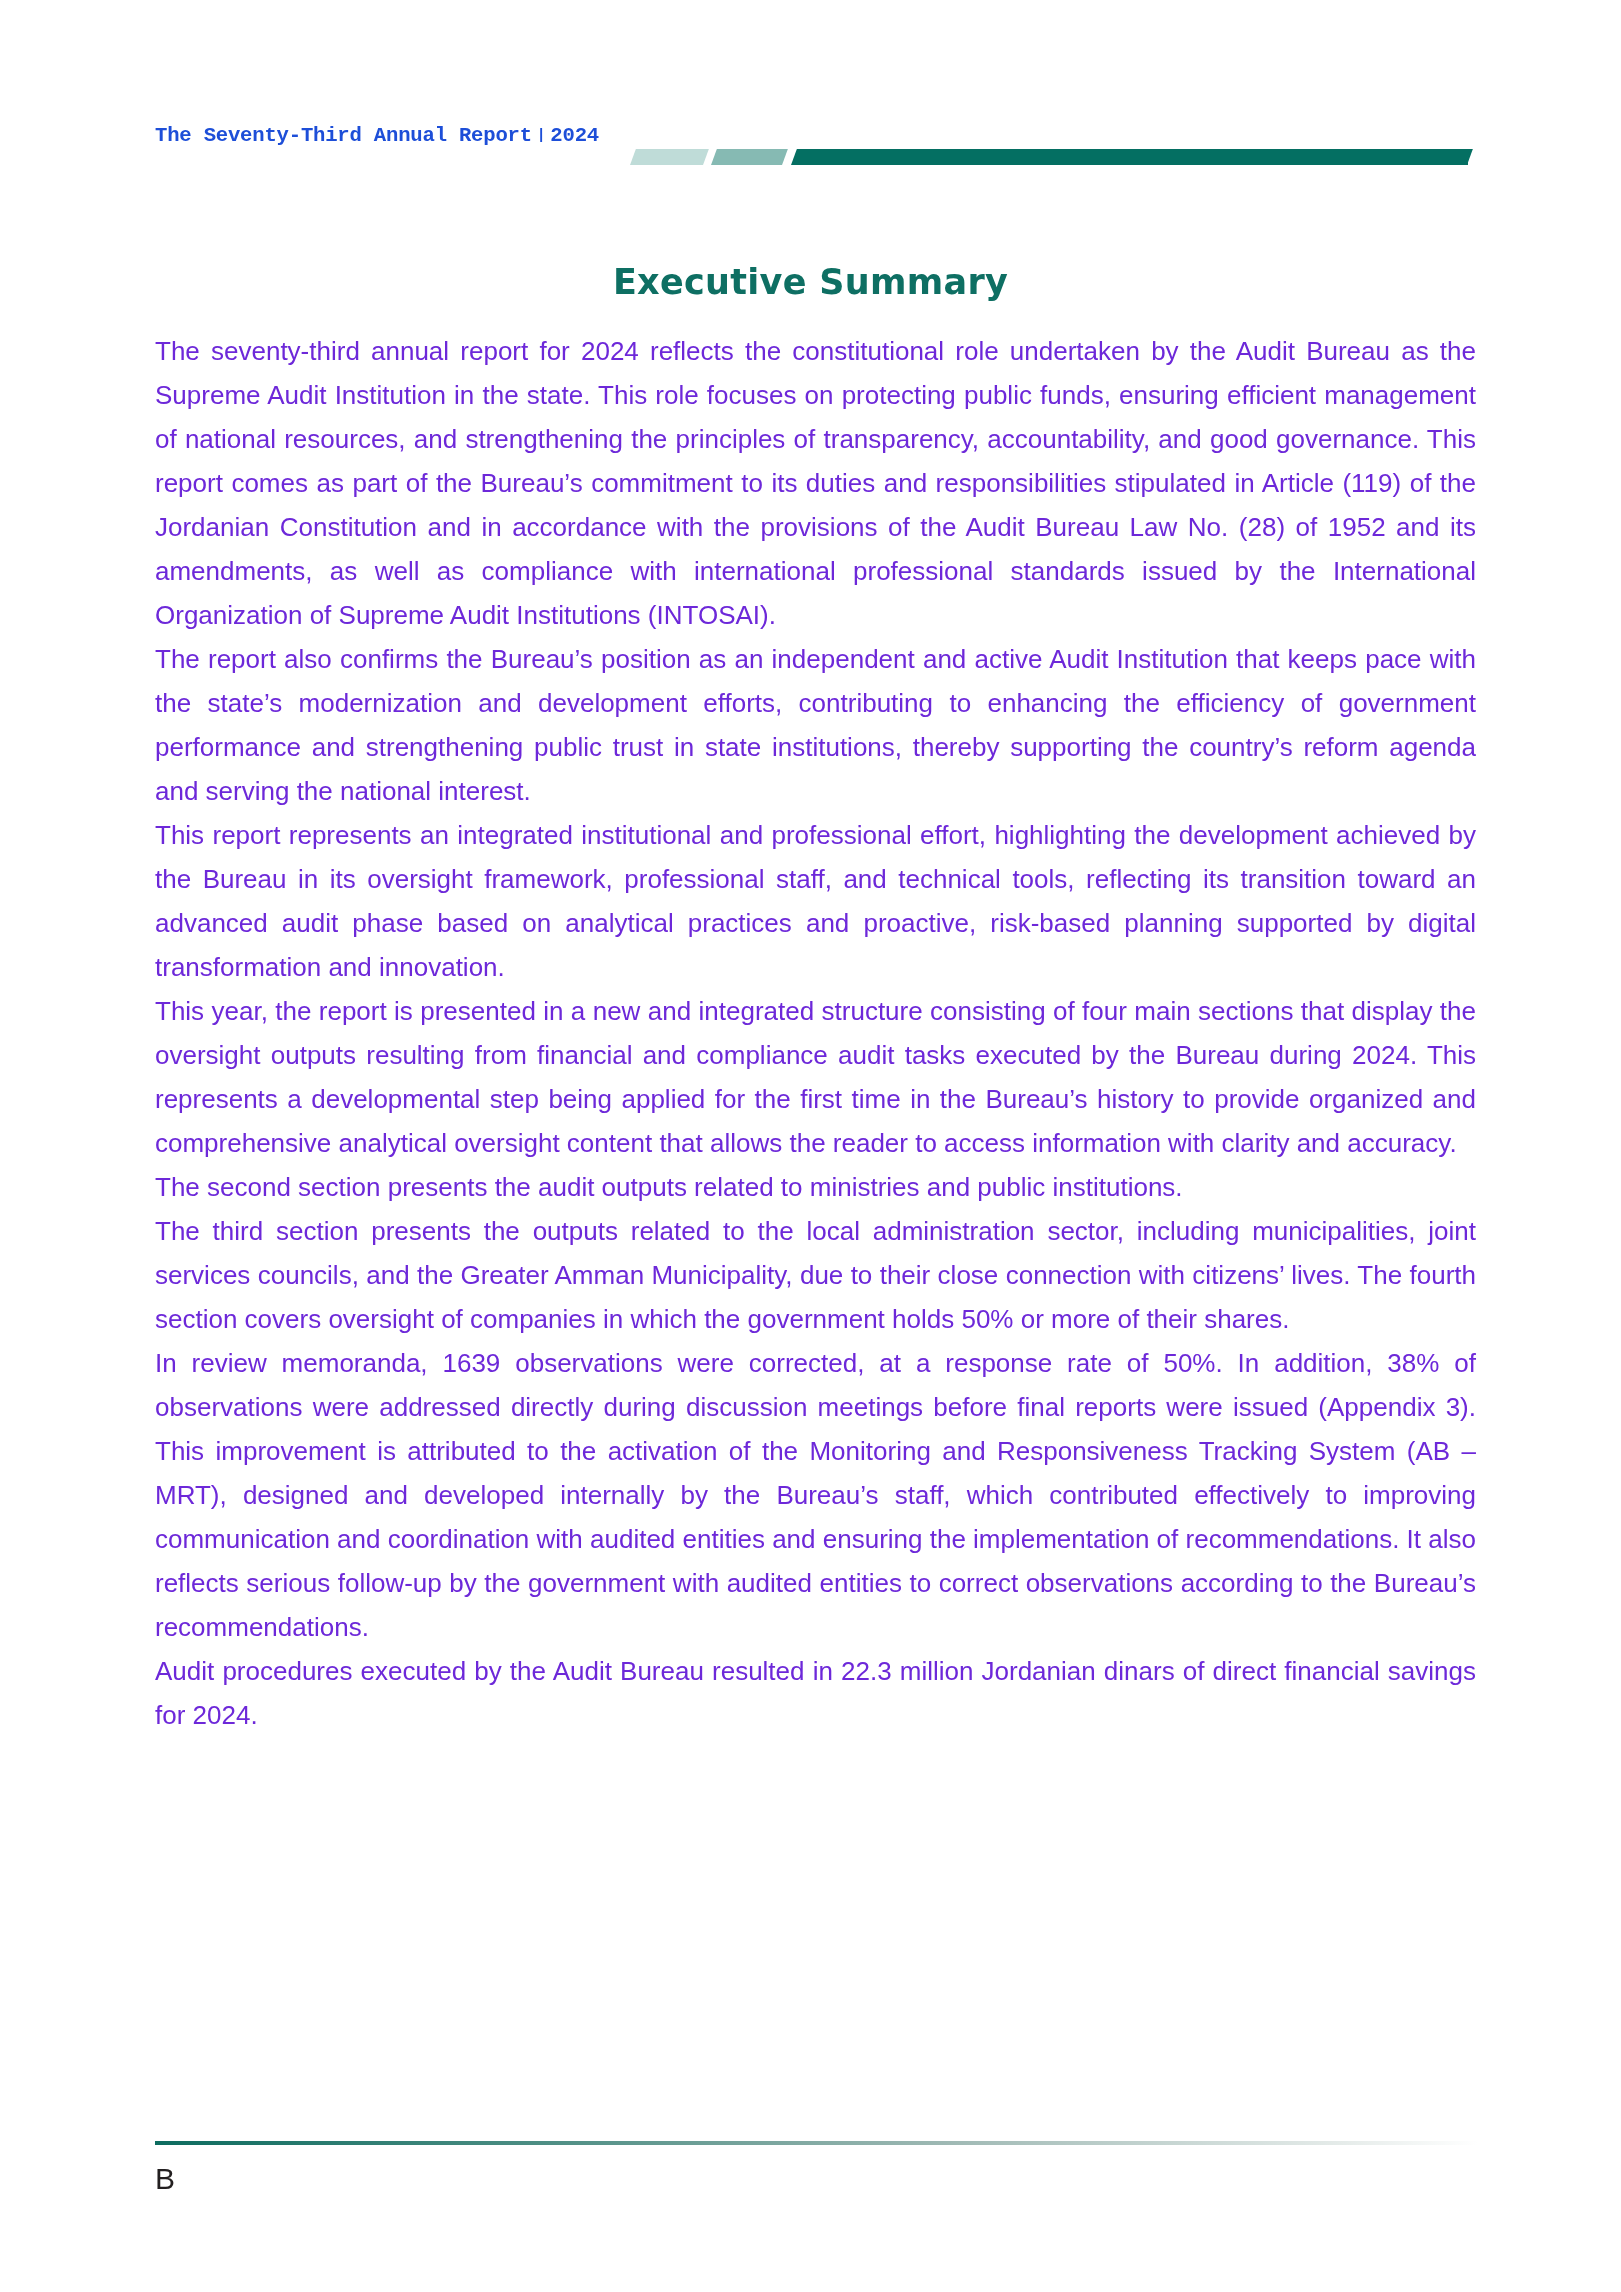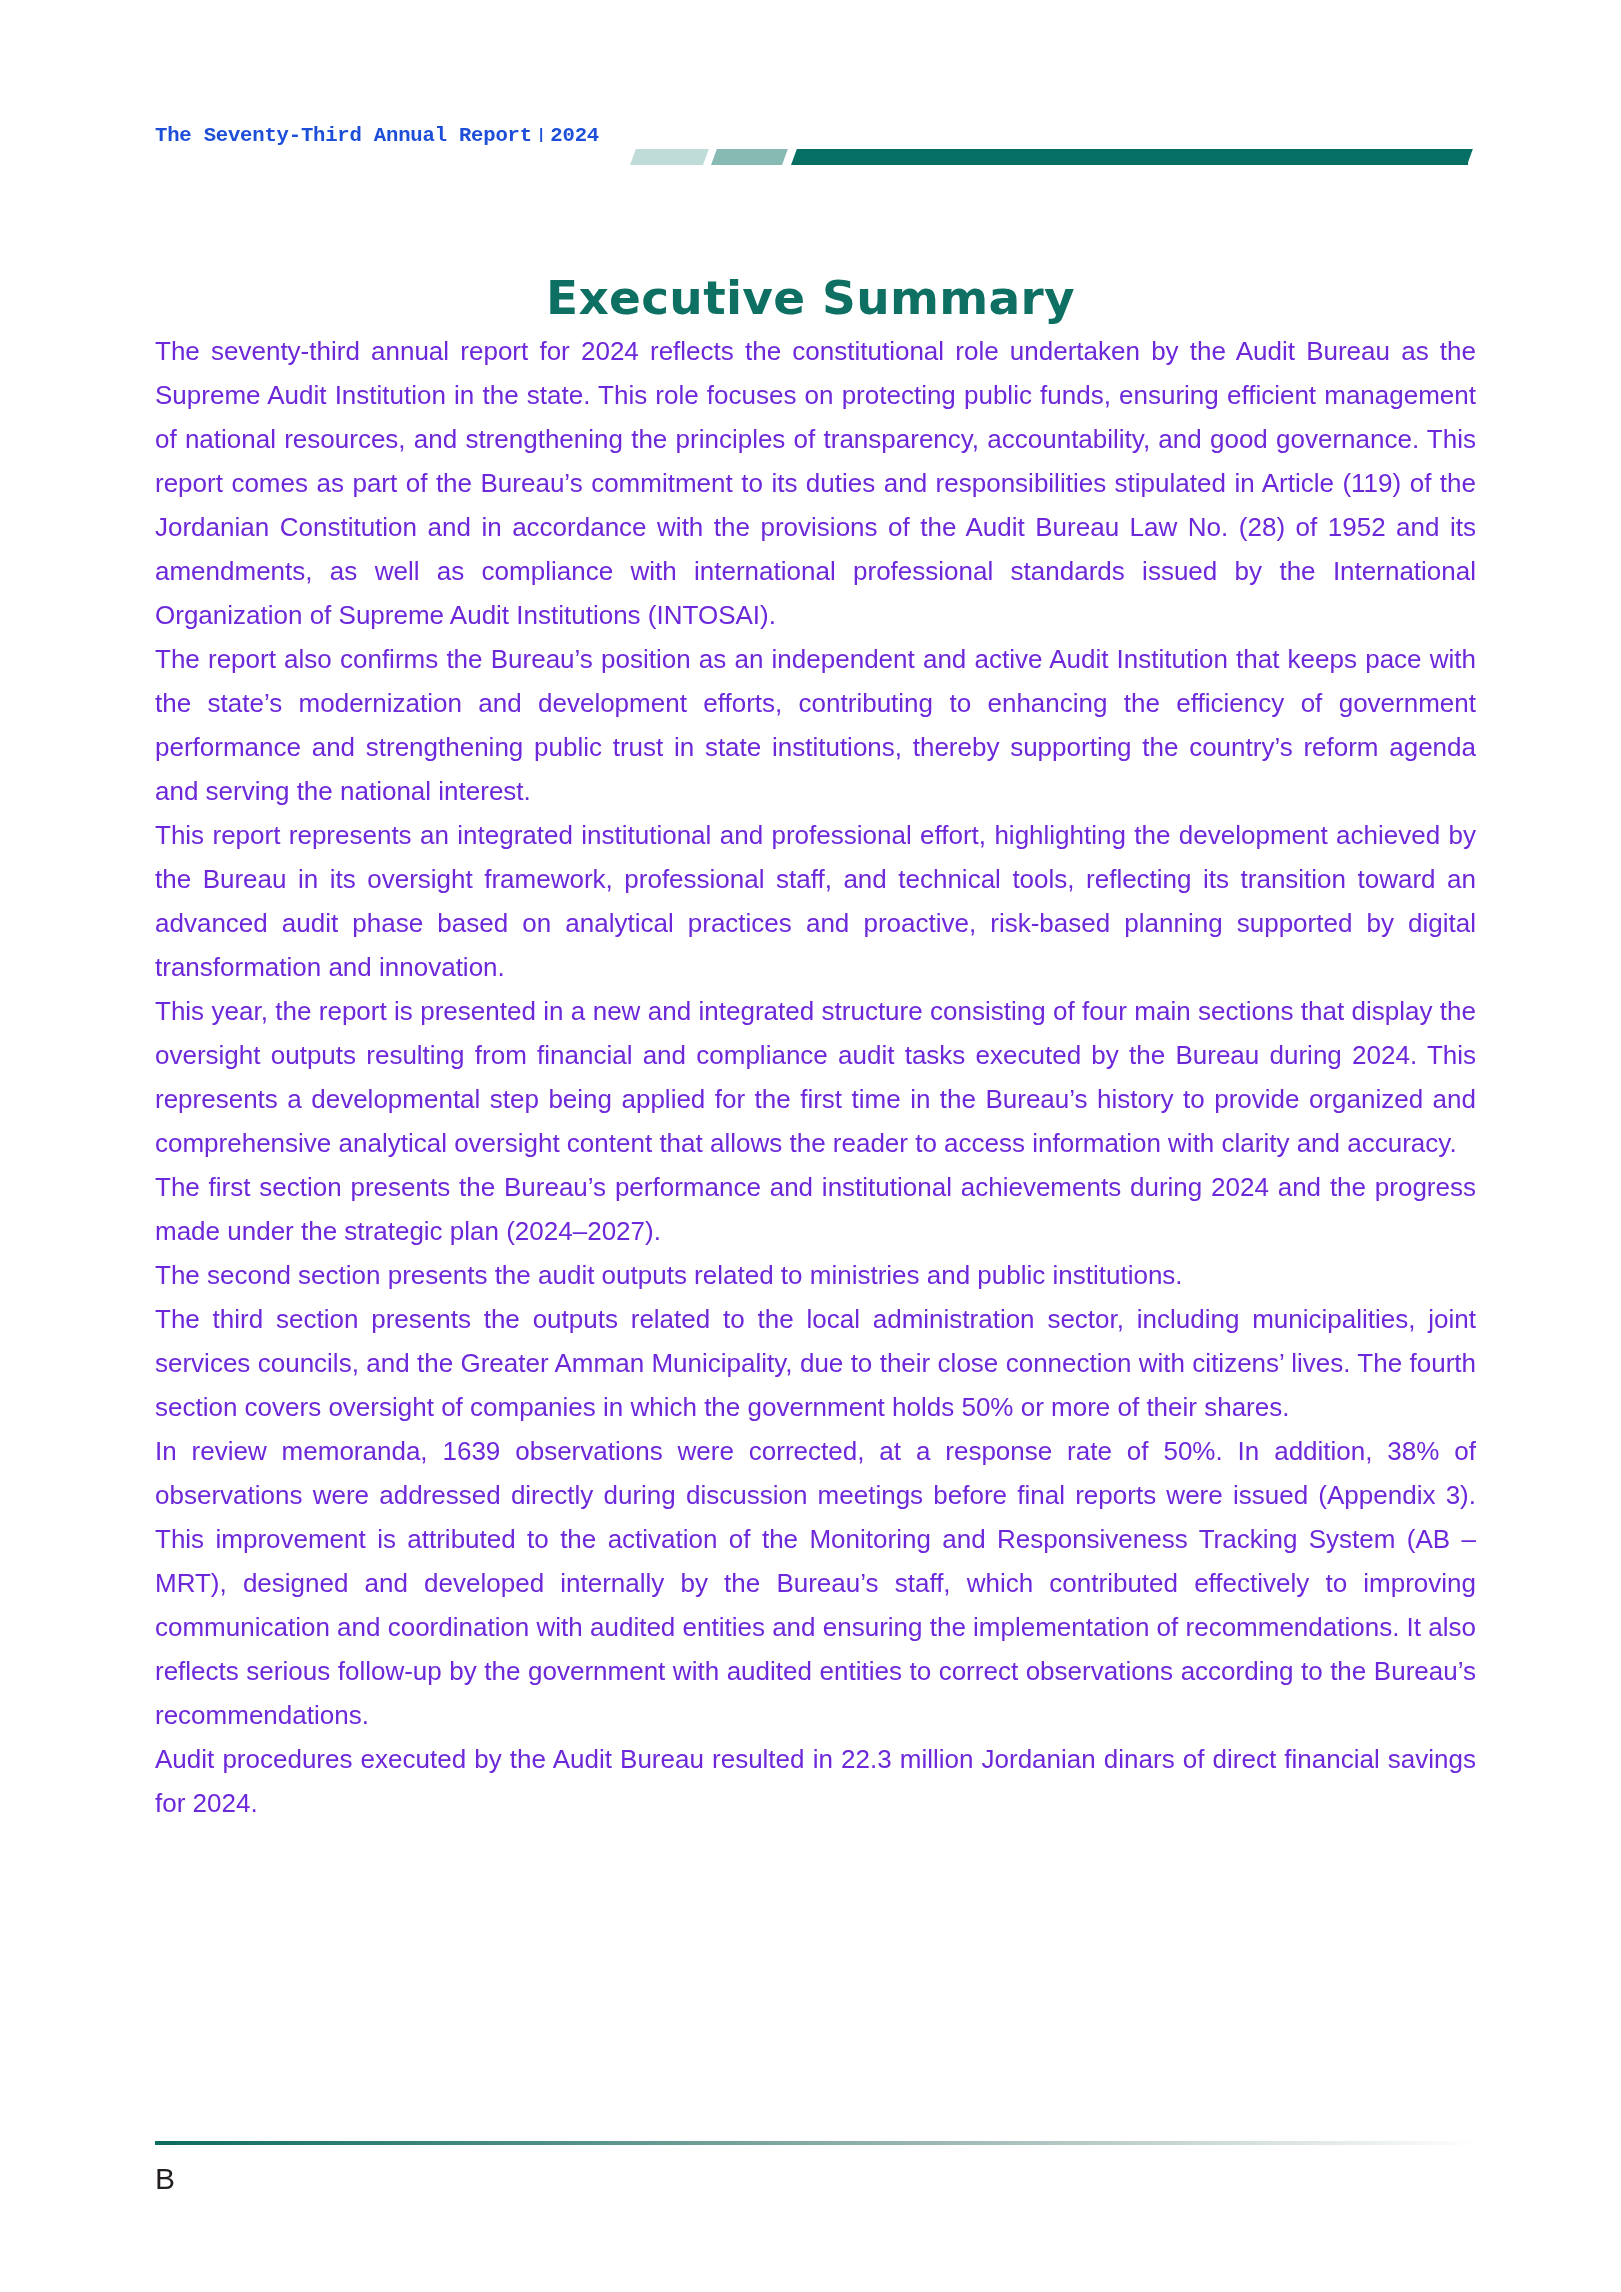--- a/index.html
+++ b/index.html
@@ -44,21 +44,21 @@
     .band-3-fix { position: absolute; top: 149px; left: 1451px; width: 16.7px; height: 15.7px; background: #046f62; }
 
     .page-title {
       position: absolute;
       left: 0;
       width: 1621px;
       top: 239px;
       text-align: center;
       font-family: "DejaVu Sans", sans-serif;
       font-weight: bold;
-      font-size: 47px;
+      font-size: 35px;
       color: #0e6f63;
       letter-spacing: 0.3px;
     }
     .body-text {
       position: absolute;
       left: 155px;
       top: 329px;
       width: 1321px;
       font-family: "Liberation Sans", sans-serif;
       font-size: 26px;
@@ -99,21 +99,20 @@
 <div class="band band-3"></div>
 <div class="band-3-fix"></div>
 
 <h1 class="page-title">Executive Summary</h1>
 
 <div class="body-text">
   <p>The seventy-third annual report for 2024 reflects the constitutional role undertaken by the Audit Bureau as the Supreme Audit Institution in the state. This role focuses on protecting public funds, ensuring efficient management of national resources, and strengthening the principles of transparency, accountability, and good governance. This report comes as part of the Bureau’s commitment to its duties and responsibilities stipulated in Article (119) of the Jordanian Constitution and in accordance with the provisions of the Audit Bureau Law No. (28) of 1952 and its amendments, as well as compliance with international professional standards issued by the International Organization of Supreme Audit Institutions (INTOSAI).</p>
   <p>The report also confirms the Bureau’s position as an independent and active Audit Institution that keeps pace with the state’s modernization and development efforts, contributing to enhancing the efficiency of government performance and strengthening public trust in state institutions, thereby supporting the country’s reform agenda and serving the national interest.</p>
   <p>This report represents an integrated institutional and professional effort, highlighting the development achieved by the Bureau in its oversight framework, professional staff, and technical tools, reflecting its transition toward an advanced audit phase based on analytical practices and proactive, risk-based planning supported by digital transformation and innovation.</p>
   <p>This year, the report is presented in a new and integrated structure consisting of four main sections that display the oversight outputs resulting from financial and compliance audit tasks executed by the Bureau during 2024. This represents a developmental step being applied for the first time in the Bureau’s history to provide organized and comprehensive analytical oversight content that allows the reader to access information with clarity and accuracy.</p>
-  <p>The first section presents the Bureau’s performance and institutional achievements during 2024 and the progress made under the strategic plan (2024–2027).</p>
   <p>The second section presents the audit outputs related to ministries and public institutions.</p>
   <p>The third section presents the outputs related to the local administration sector, including municipalities, joint services councils, and the Greater Amman Municipality, due to their close connection with citizens’ lives. The fourth section covers oversight of companies in which the government holds 50% or more of their shares.</p>
   <p>In review memoranda, 1639 observations were corrected, at a response rate of 50%. In addition, 38% of observations were addressed directly during discussion meetings before final reports were issued (Appendix 3). This improvement is attributed to the activation of the Monitoring and Responsiveness Tracking System (AB – MRT), designed and developed internally by the Bureau’s staff, which contributed effectively to improving communication and coordination with audited entities and ensuring the implementation of recommendations. It also reflects serious follow-up by the government with audited entities to correct observations according to the Bureau’s recommendations.</p>
   <p>Audit procedures executed by the Audit Bureau resulted in 22.3 million Jordanian dinars of direct financial savings for 2024.</p>
 </div>
 
 <div class="footer-rule"></div>
 <div class="page-number">B</div>
 
 

